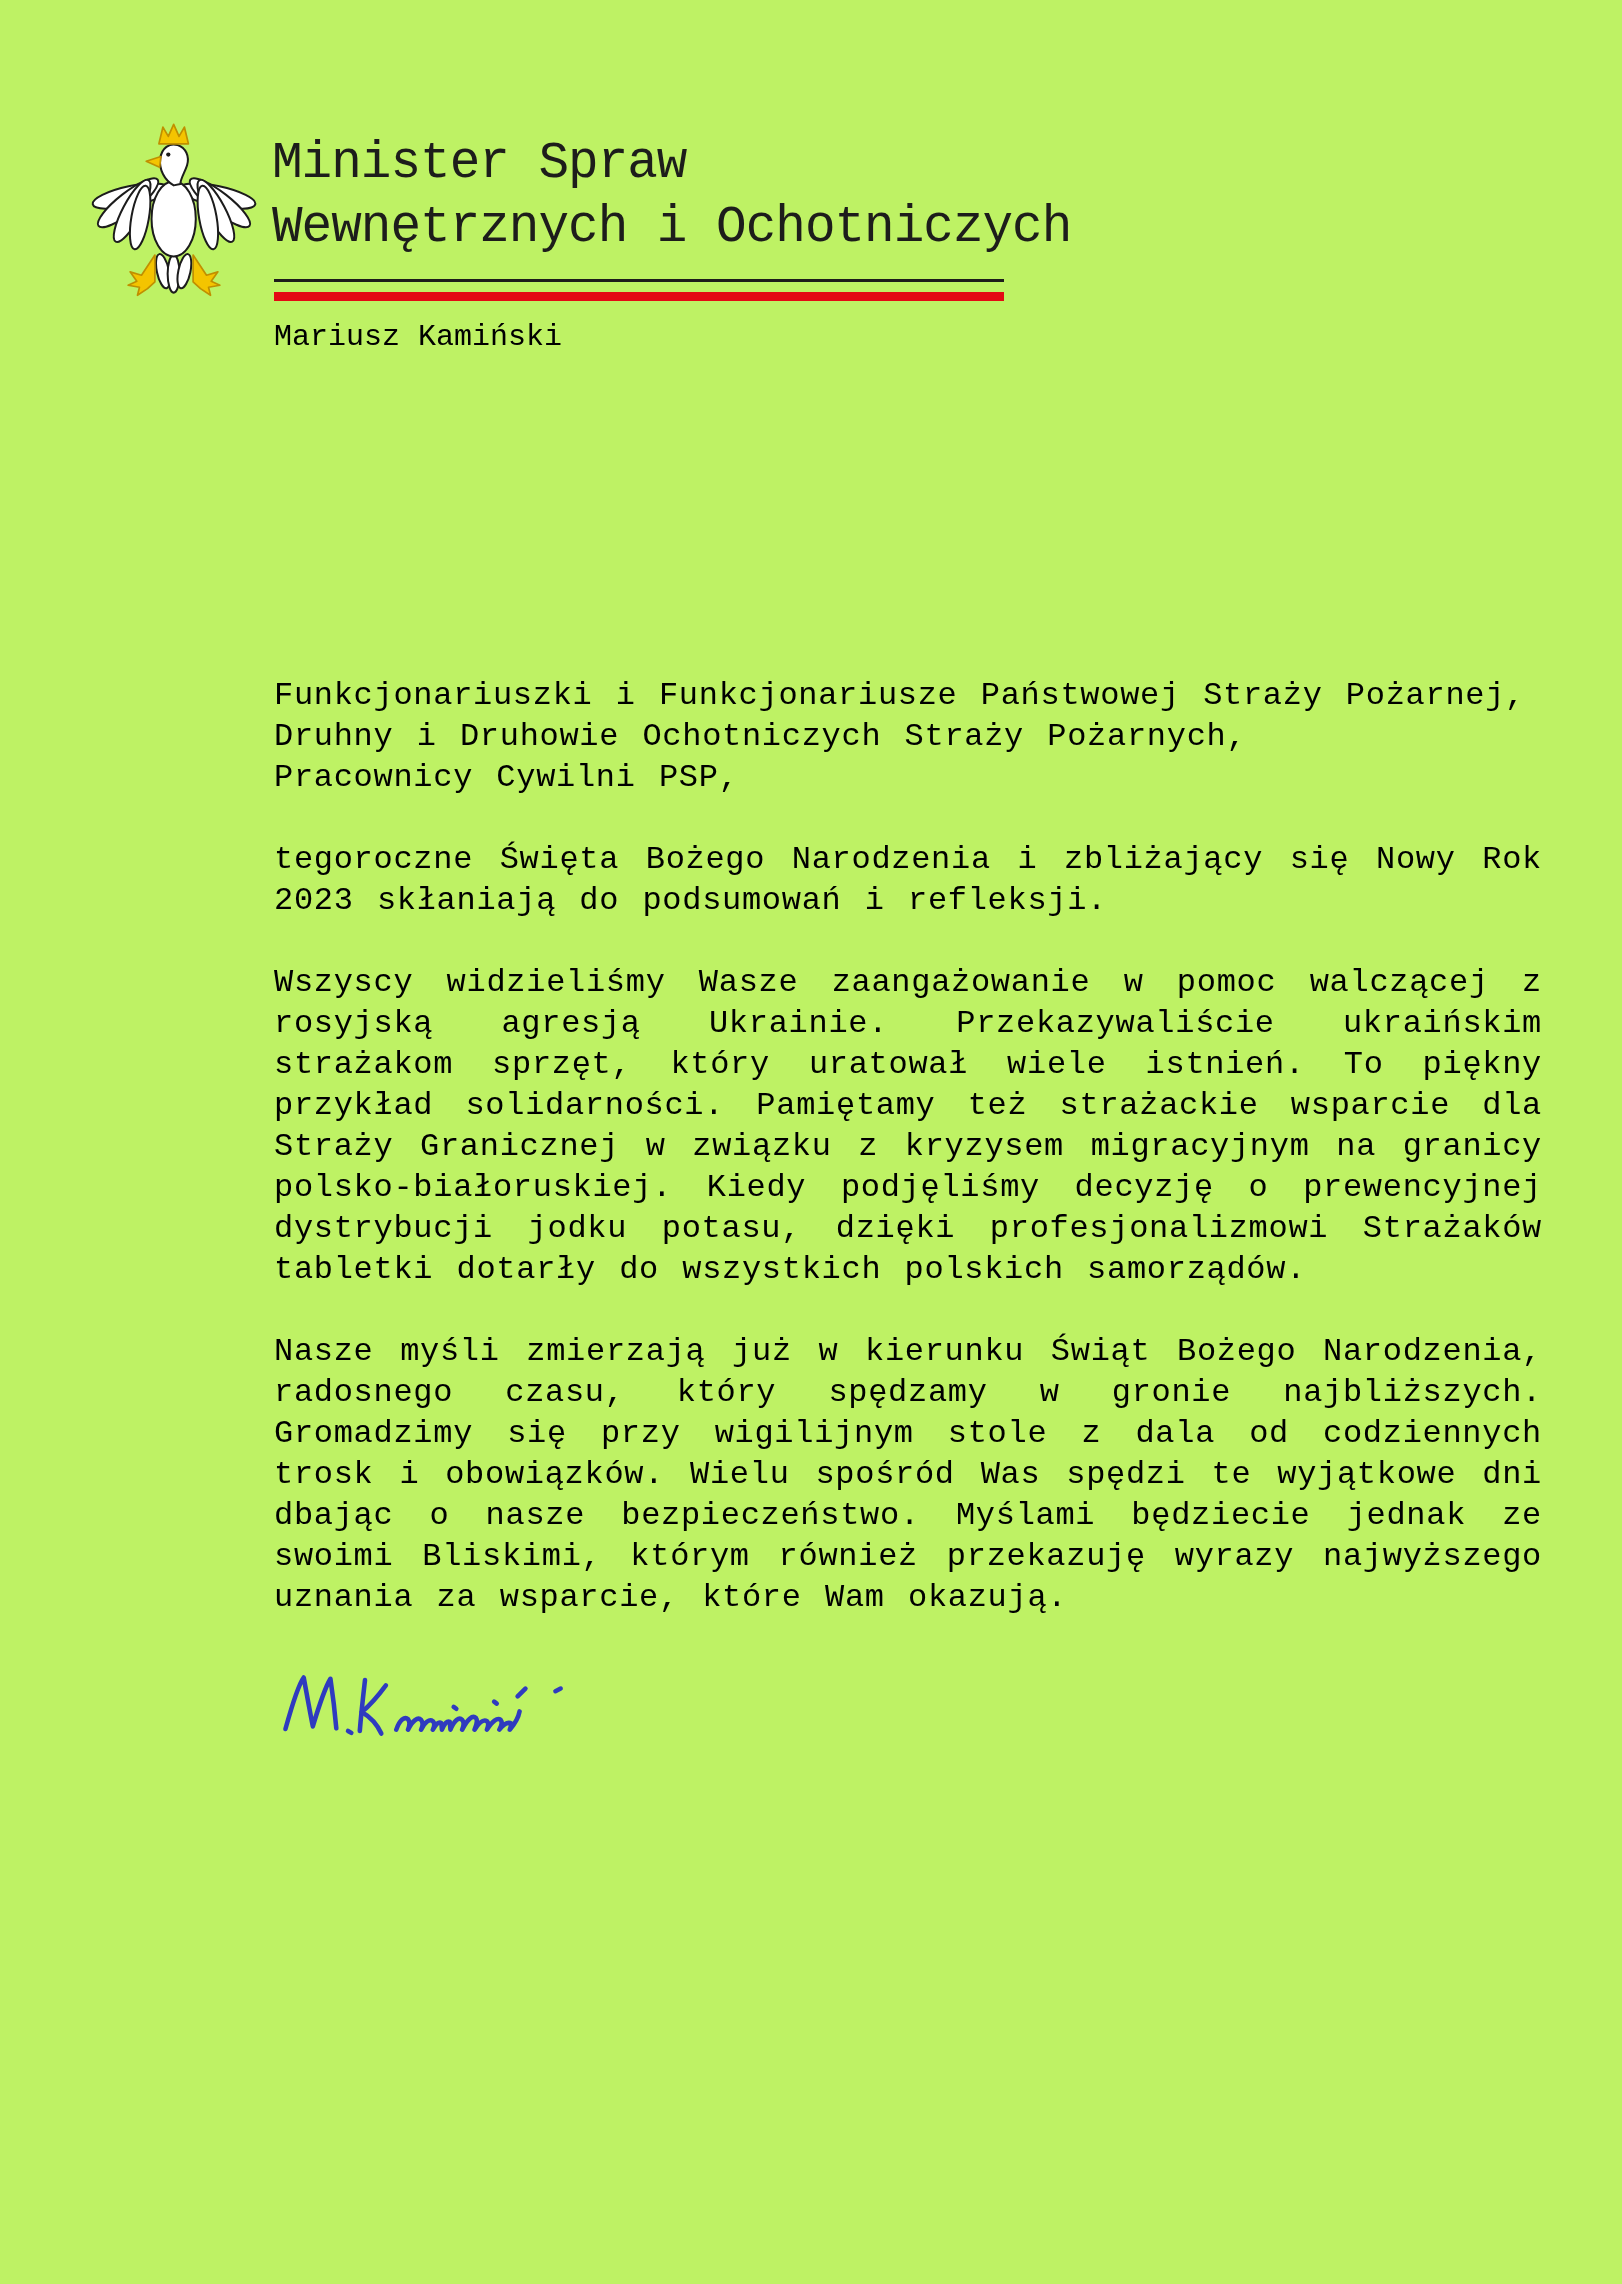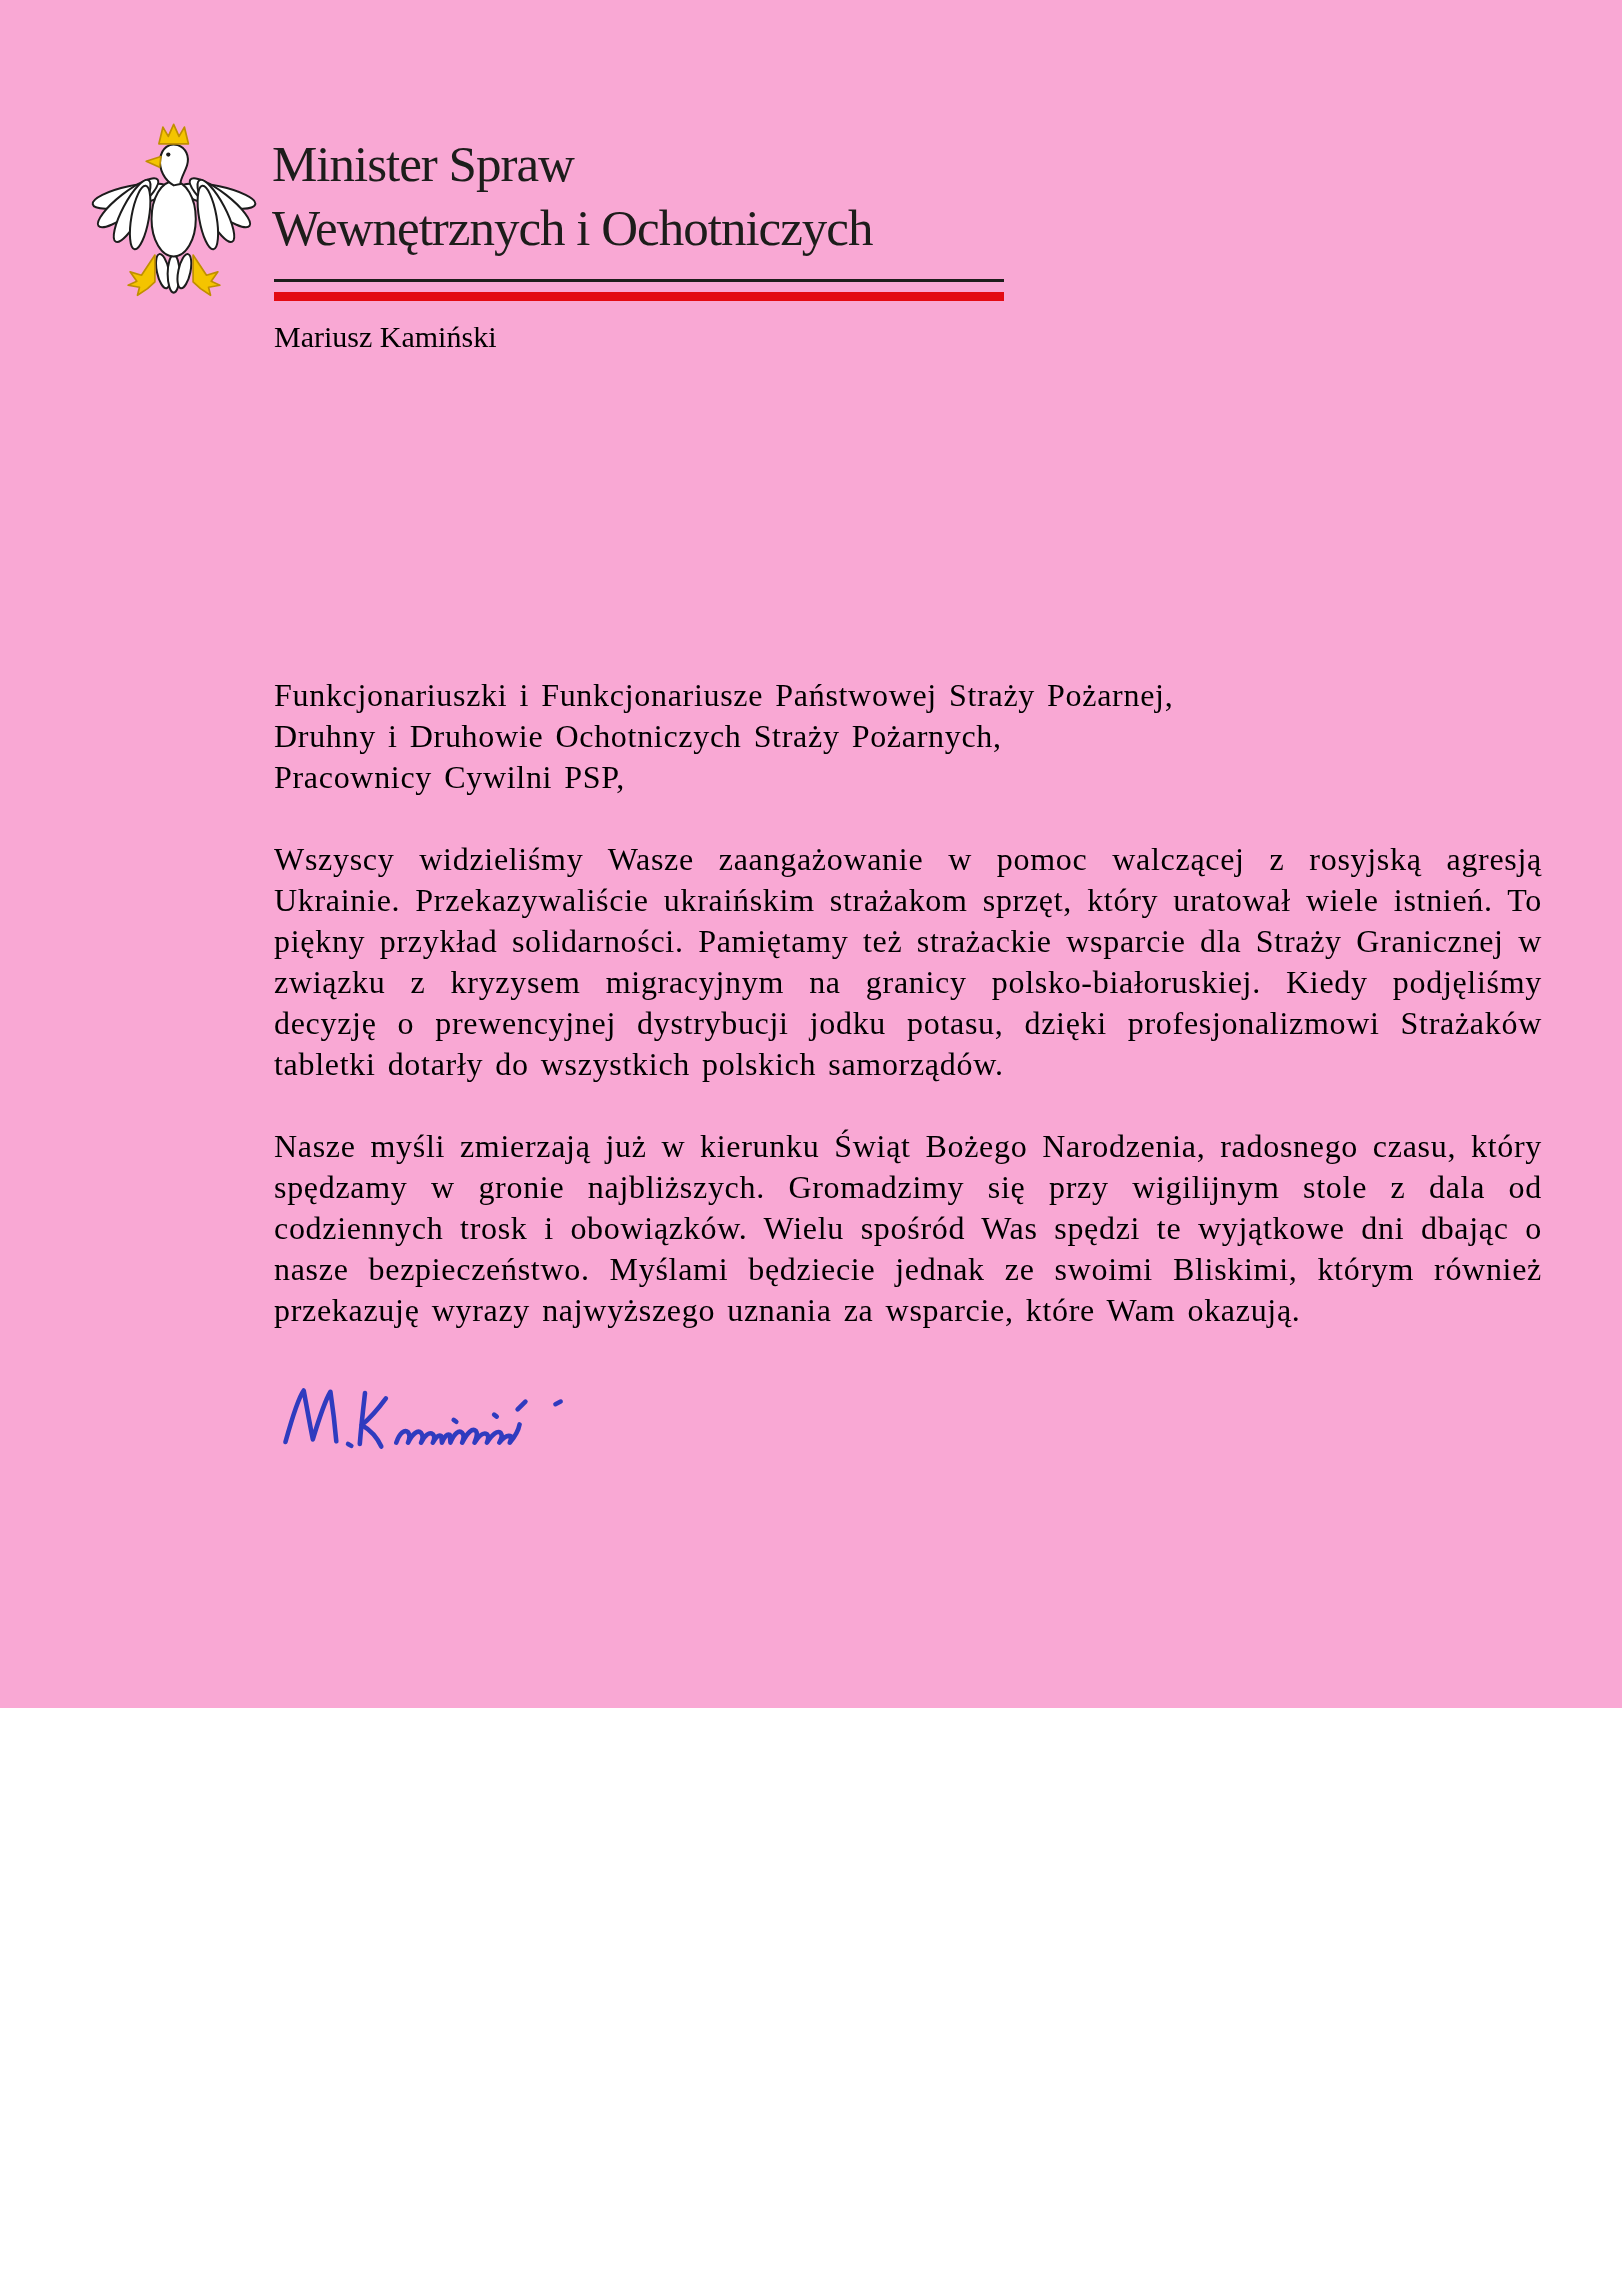--- a/index.html
+++ b/index.html
@@ -8,23 +8,23 @@
     --ink-blue:#2f3bbf;
     --eagle-gold:#f4c400;
     --eagle-gold-stroke:#c08f00;
     --eagle-outline:#1c1c1c;
   }
   *{box-sizing:border-box;}
   html,body{margin:0;padding:0;background:#ffffff;}
   .page{
     position:relative;
     width:1622px;
-    height:1708px;
-    background:#f9a8d4;
-    font-family:Liberation Serif, serif;
+    height:2284px;
+    background:#bef264;
+    font-family:Liberation Mono, monospace;
     color:#000000;
     overflow:hidden;
   }
   
   .emblem{
     position:absolute;
     left:89px; top:117px;
     width:170px; height:183px;
   }
   .header-title{
@@ -139,20 +139,21 @@
   <div class="minister-name">Mariusz Kamiński</div>
 
   <div class="letter">
 
     <div class="salutation">
       <span>Funkcjonariuszki i Funkcjonariusze Państwowej Straży Pożarnej,</span>
       <span>Druhny i Druhowie Ochotniczych Straży Pożarnych,</span>
       <span>Pracownicy Cywilni PSP,</span>
     </div>
 
+    <p>tegoroczne Święta Bożego Narodzenia i zbliżający się Nowy Rok 2023 skłaniają do podsumowań i refleksji.</p>
     <p>Wszyscy widzieliśmy Wasze zaangażowanie w pomoc walczącej z rosyjską agresją Ukrainie. Przekazywaliście ukraińskim strażakom sprzęt, który uratował wiele istnień. To piękny przykład solidarności. Pamiętamy też strażackie wsparcie dla Straży Granicznej w związku z kryzysem migracyjnym na granicy polsko-białoruskiej. Kiedy podjęliśmy decyzję o prewencyjnej dystrybucji jodku potasu, dzięki profesjonalizmowi Strażaków tabletki dotarły do wszystkich polskich samorządów.</p>
     <p>Nasze myśli zmierzają już w kierunku Świąt Bożego Narodzenia, radosnego czasu, który spędzamy w gronie najbliższych. Gromadzimy się przy wigilijnym stole z dala od codziennych trosk i obowiązków. Wielu spośród Was spędzi te wyjątkowe dni dbając o nasze bezpieczeństwo. Myślami będziecie jednak ze swoimi Bliskimi, którym również przekazuję wyrazy najwyższego uznania za wsparcie, które Wam okazują.</p>
 
 
     <svg class="signature" viewBox="0 0 540 115" xmlns="http://www.w3.org/2000/svg" aria-hidden="true">
 
       <path class="sig-stroke" d="M10,92 C20,56 30,24 38,13 C43,40 48,68 52,88 C61,58 71,28 79,15 C83,42 86,68 88,91"></path>
       <path class="sig-stroke" d="M106,95 l5,3"></path>
 
       <path class="sig-stroke" d="M132,17 C129,43 126,70 124,95"></path>

